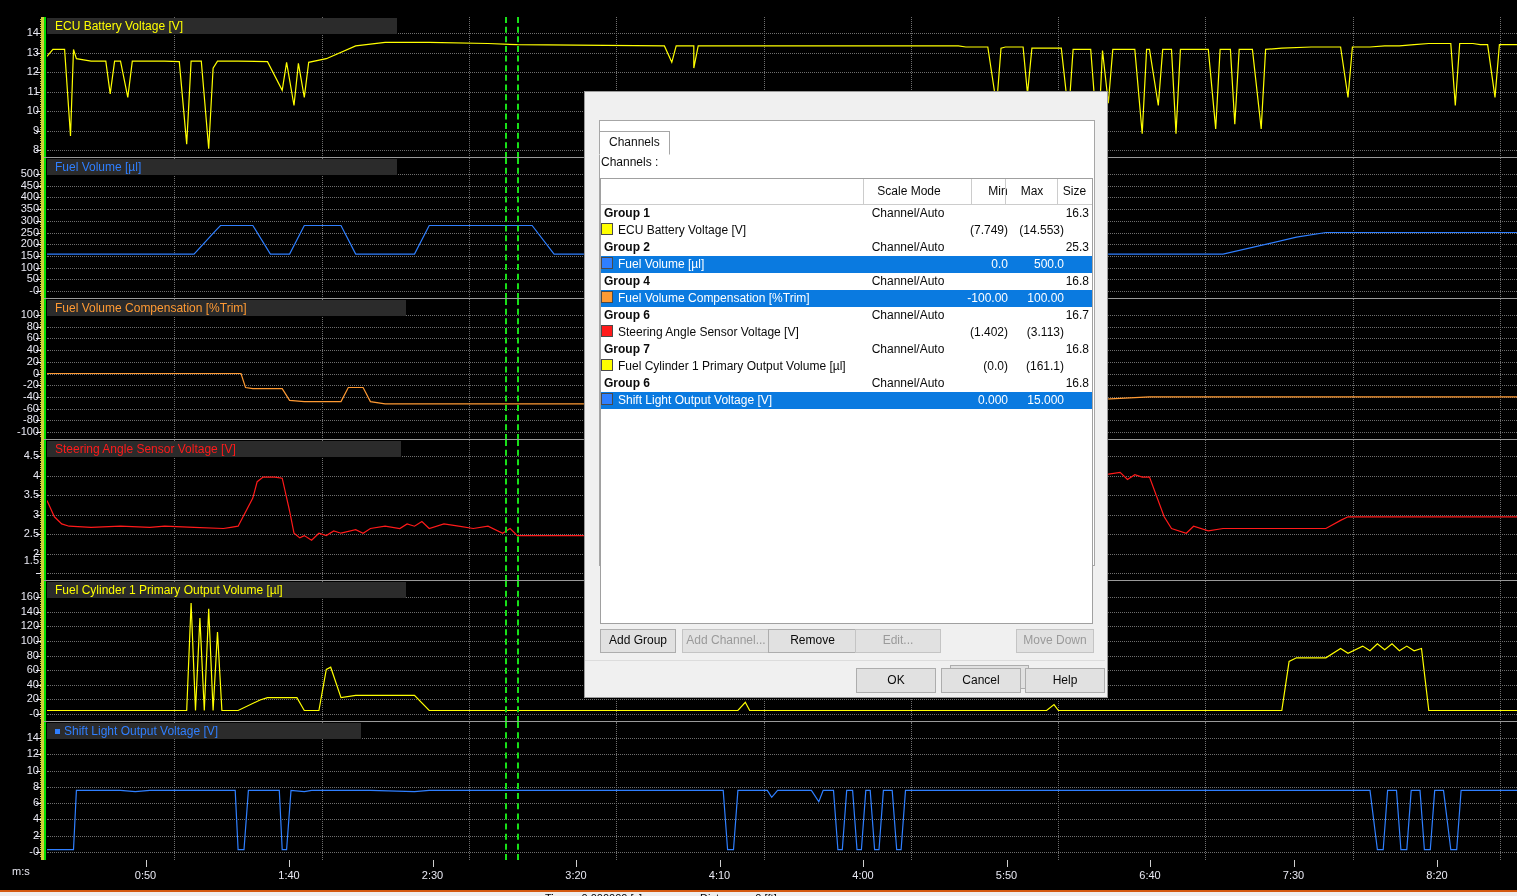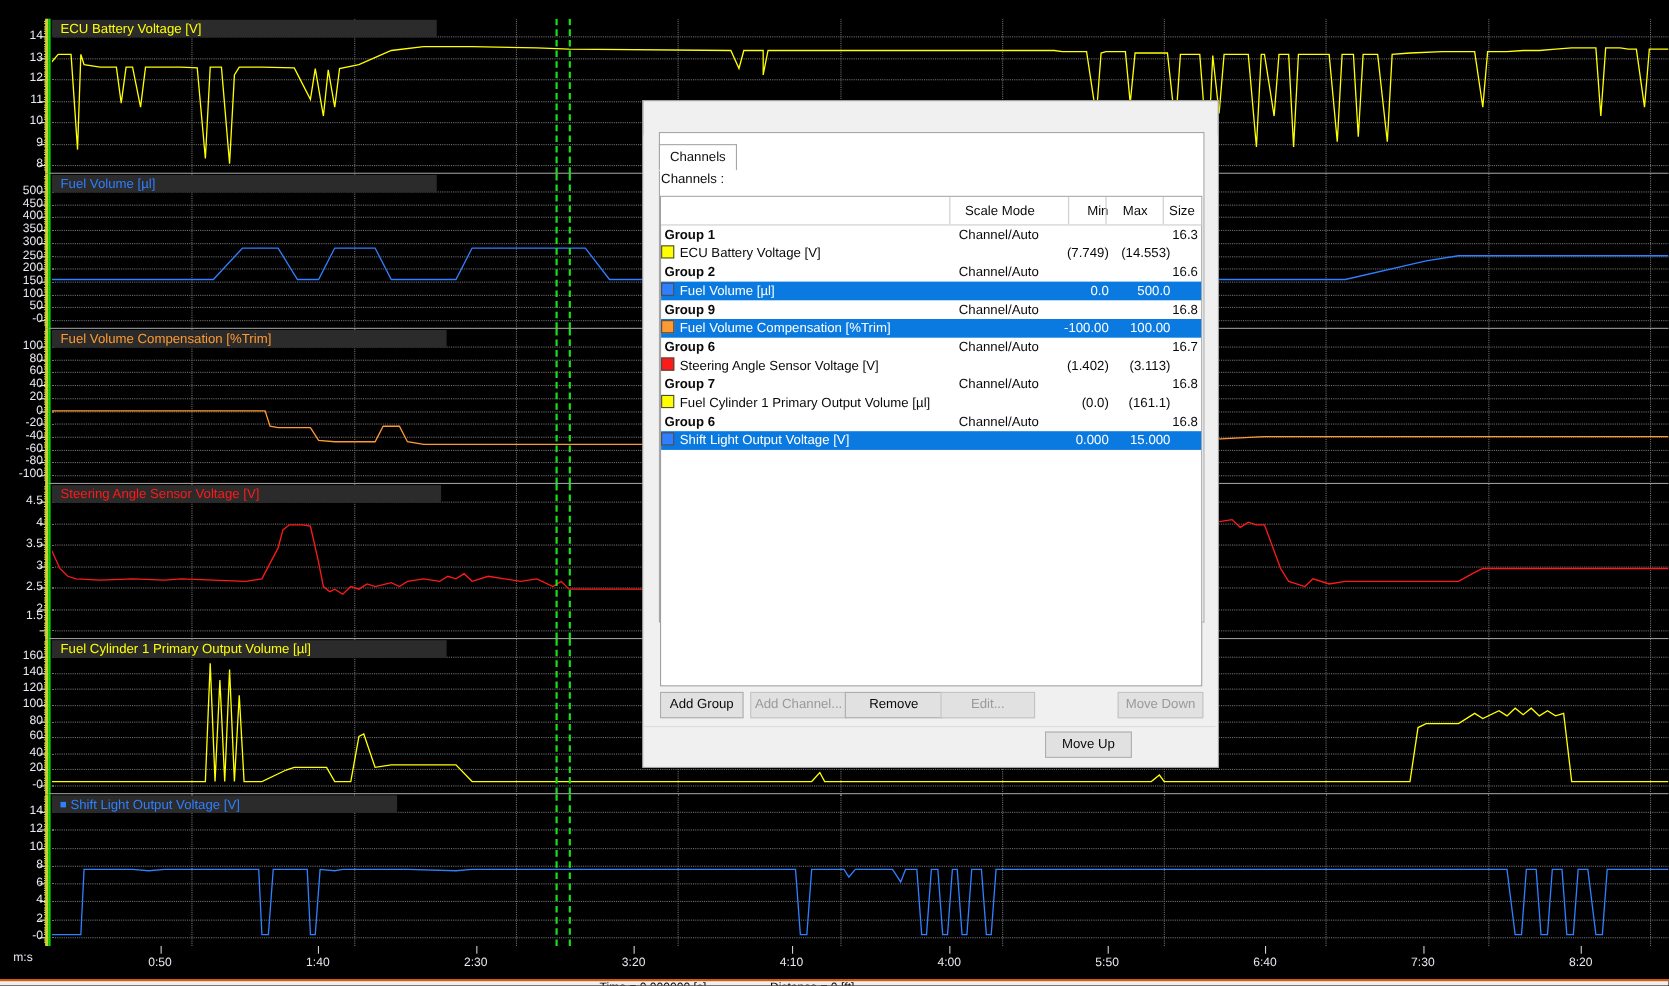--- a/index.html
+++ b/index.html
@@ -836,31 +836,31 @@
           <div class="sm"></div>
           <div class="mn">(7.749)</div>
           <div class="mx">(14.553)</div>
           <div class="sz"></div>
         </div>
         <div class="grow group" style="top: 60px;">
           <div class="nm"><span>Group 2</span></div>
           <div class="sm">Channel/Auto</div>
           <div class="mn"></div>
           <div class="mx"></div>
-          <div class="sz">16.6</div>
+          <div class="sz">25.3</div>
         </div>
         <div class="grow channel sel" style="top: 77px;">
           <div class="nm"><span class="swatch" style="background:#2f7fff"></span><span>Fuel Volume [µl]</span></div>
           <div class="sm"></div>
           <div class="mn">0.0</div>
           <div class="mx">500.0</div>
           <div class="sz"></div>
         </div>
         <div class="grow group" style="top: 94px;">
-          <div class="nm"><span>Group 9</span></div>
+          <div class="nm"><span>Group 4</span></div>
           <div class="sm">Channel/Auto</div>
           <div class="mn"></div>
           <div class="mx"></div>
           <div class="sz">16.8</div>
         </div>
         <div class="grow channel sel" style="top: 111px;">
           <div class="nm"><span class="swatch" style="background:#ff9a33"></span><span>Fuel Volume Compensation [%Trim]</span></div>
           <div class="sm"></div>
           <div class="mn">-100.00</div>
           <div class="mx">100.00</div>
@@ -913,14 +913,19 @@
 
   <div class="btnrow" id="btnrow">
       <div class="btn" style="left: 0px; width: 74px;">Add Group</div>
       <div class="btn dis" style="left: 82px; width: 86px;">Add Channel...</div>
       <div class="btn" style="left: 168px; width: 87px;">Remove</div>
       <div class="btn dis" style="left: 255px; width: 84px;">Edit...</div>
       <div class="btn" style="left: 350px; width: 77px; margin-top: 36px;">Move Up</div>
       <div class="btn dis" style="left: 416px; width: 76px;">Move Down</div>
     </div>
   <div class="hr"></div>
+  <div class="btnrow2" id="btnrow2">
+      <div class="btn" style="left: 256px; width: 78px; height: 23px; line-height: 22px;">OK</div>
+      <div class="btn" style="left: 341px; width: 78px; height: 23px; line-height: 22px;">Cancel</div>
+      <div class="btn" style="left: 425px; width: 78px; height: 23px; line-height: 22px;">Help</div>
+    </div>
 
 </div>
 
 </body></html>

